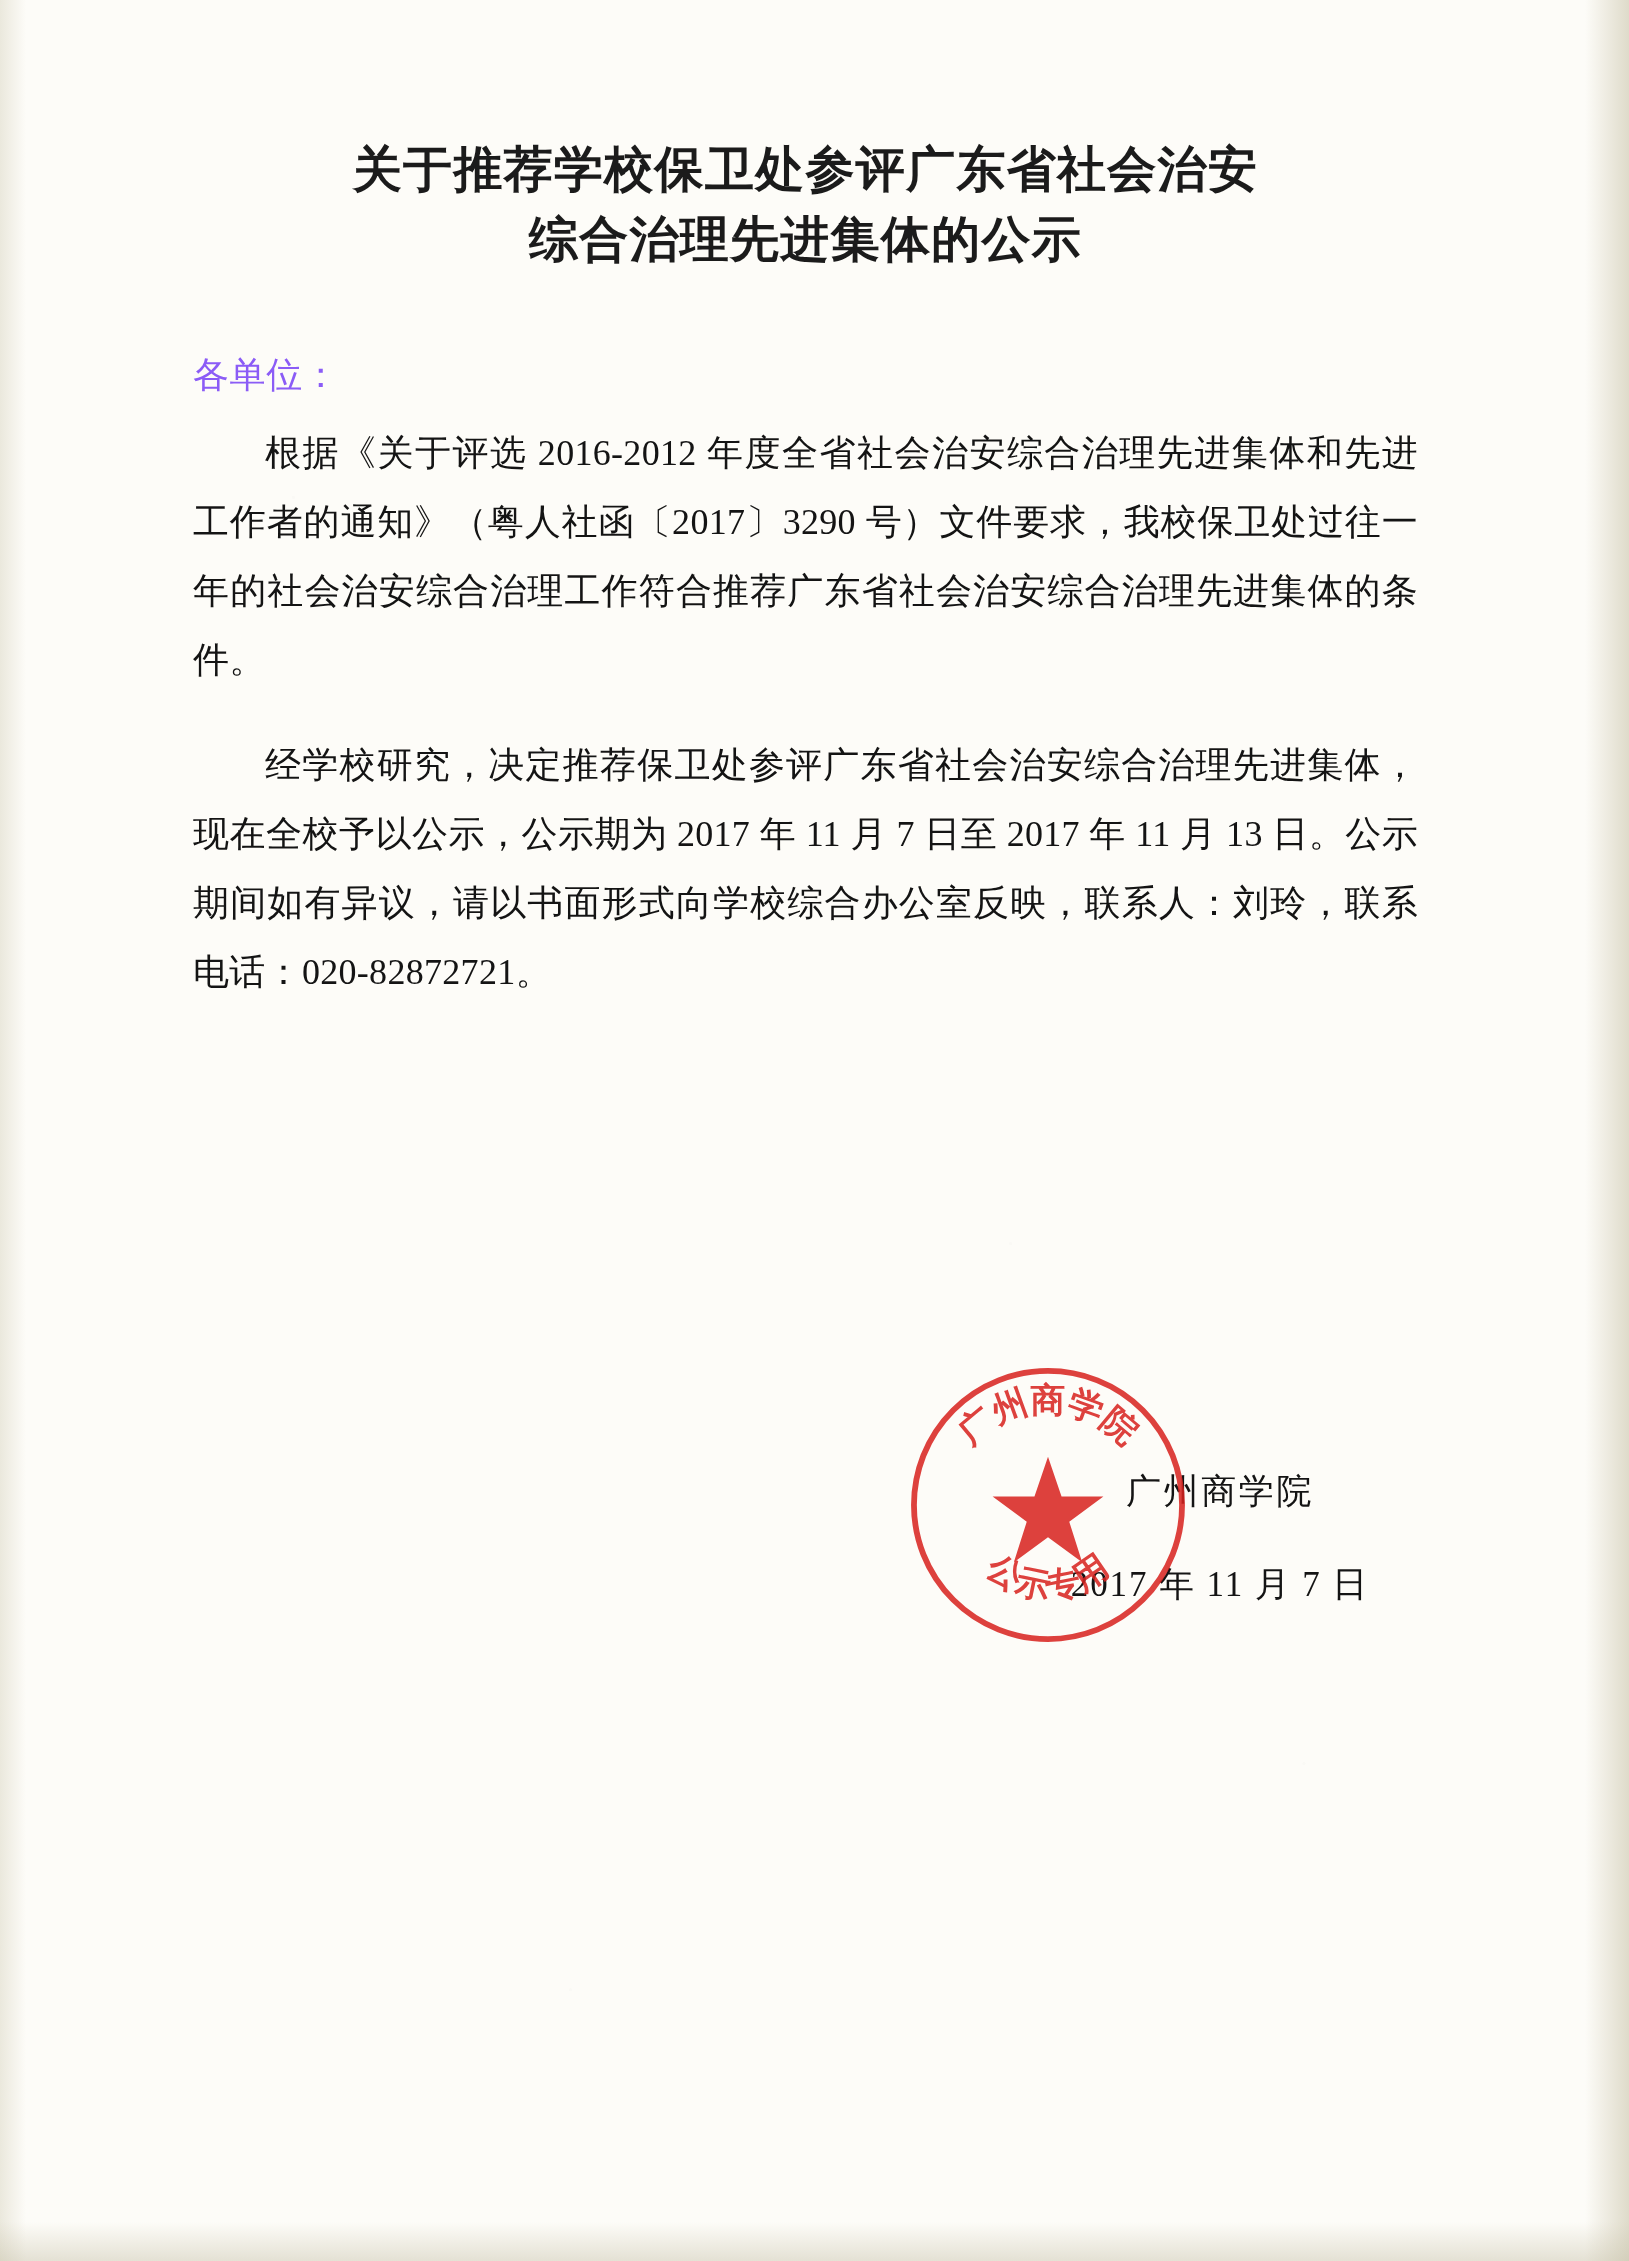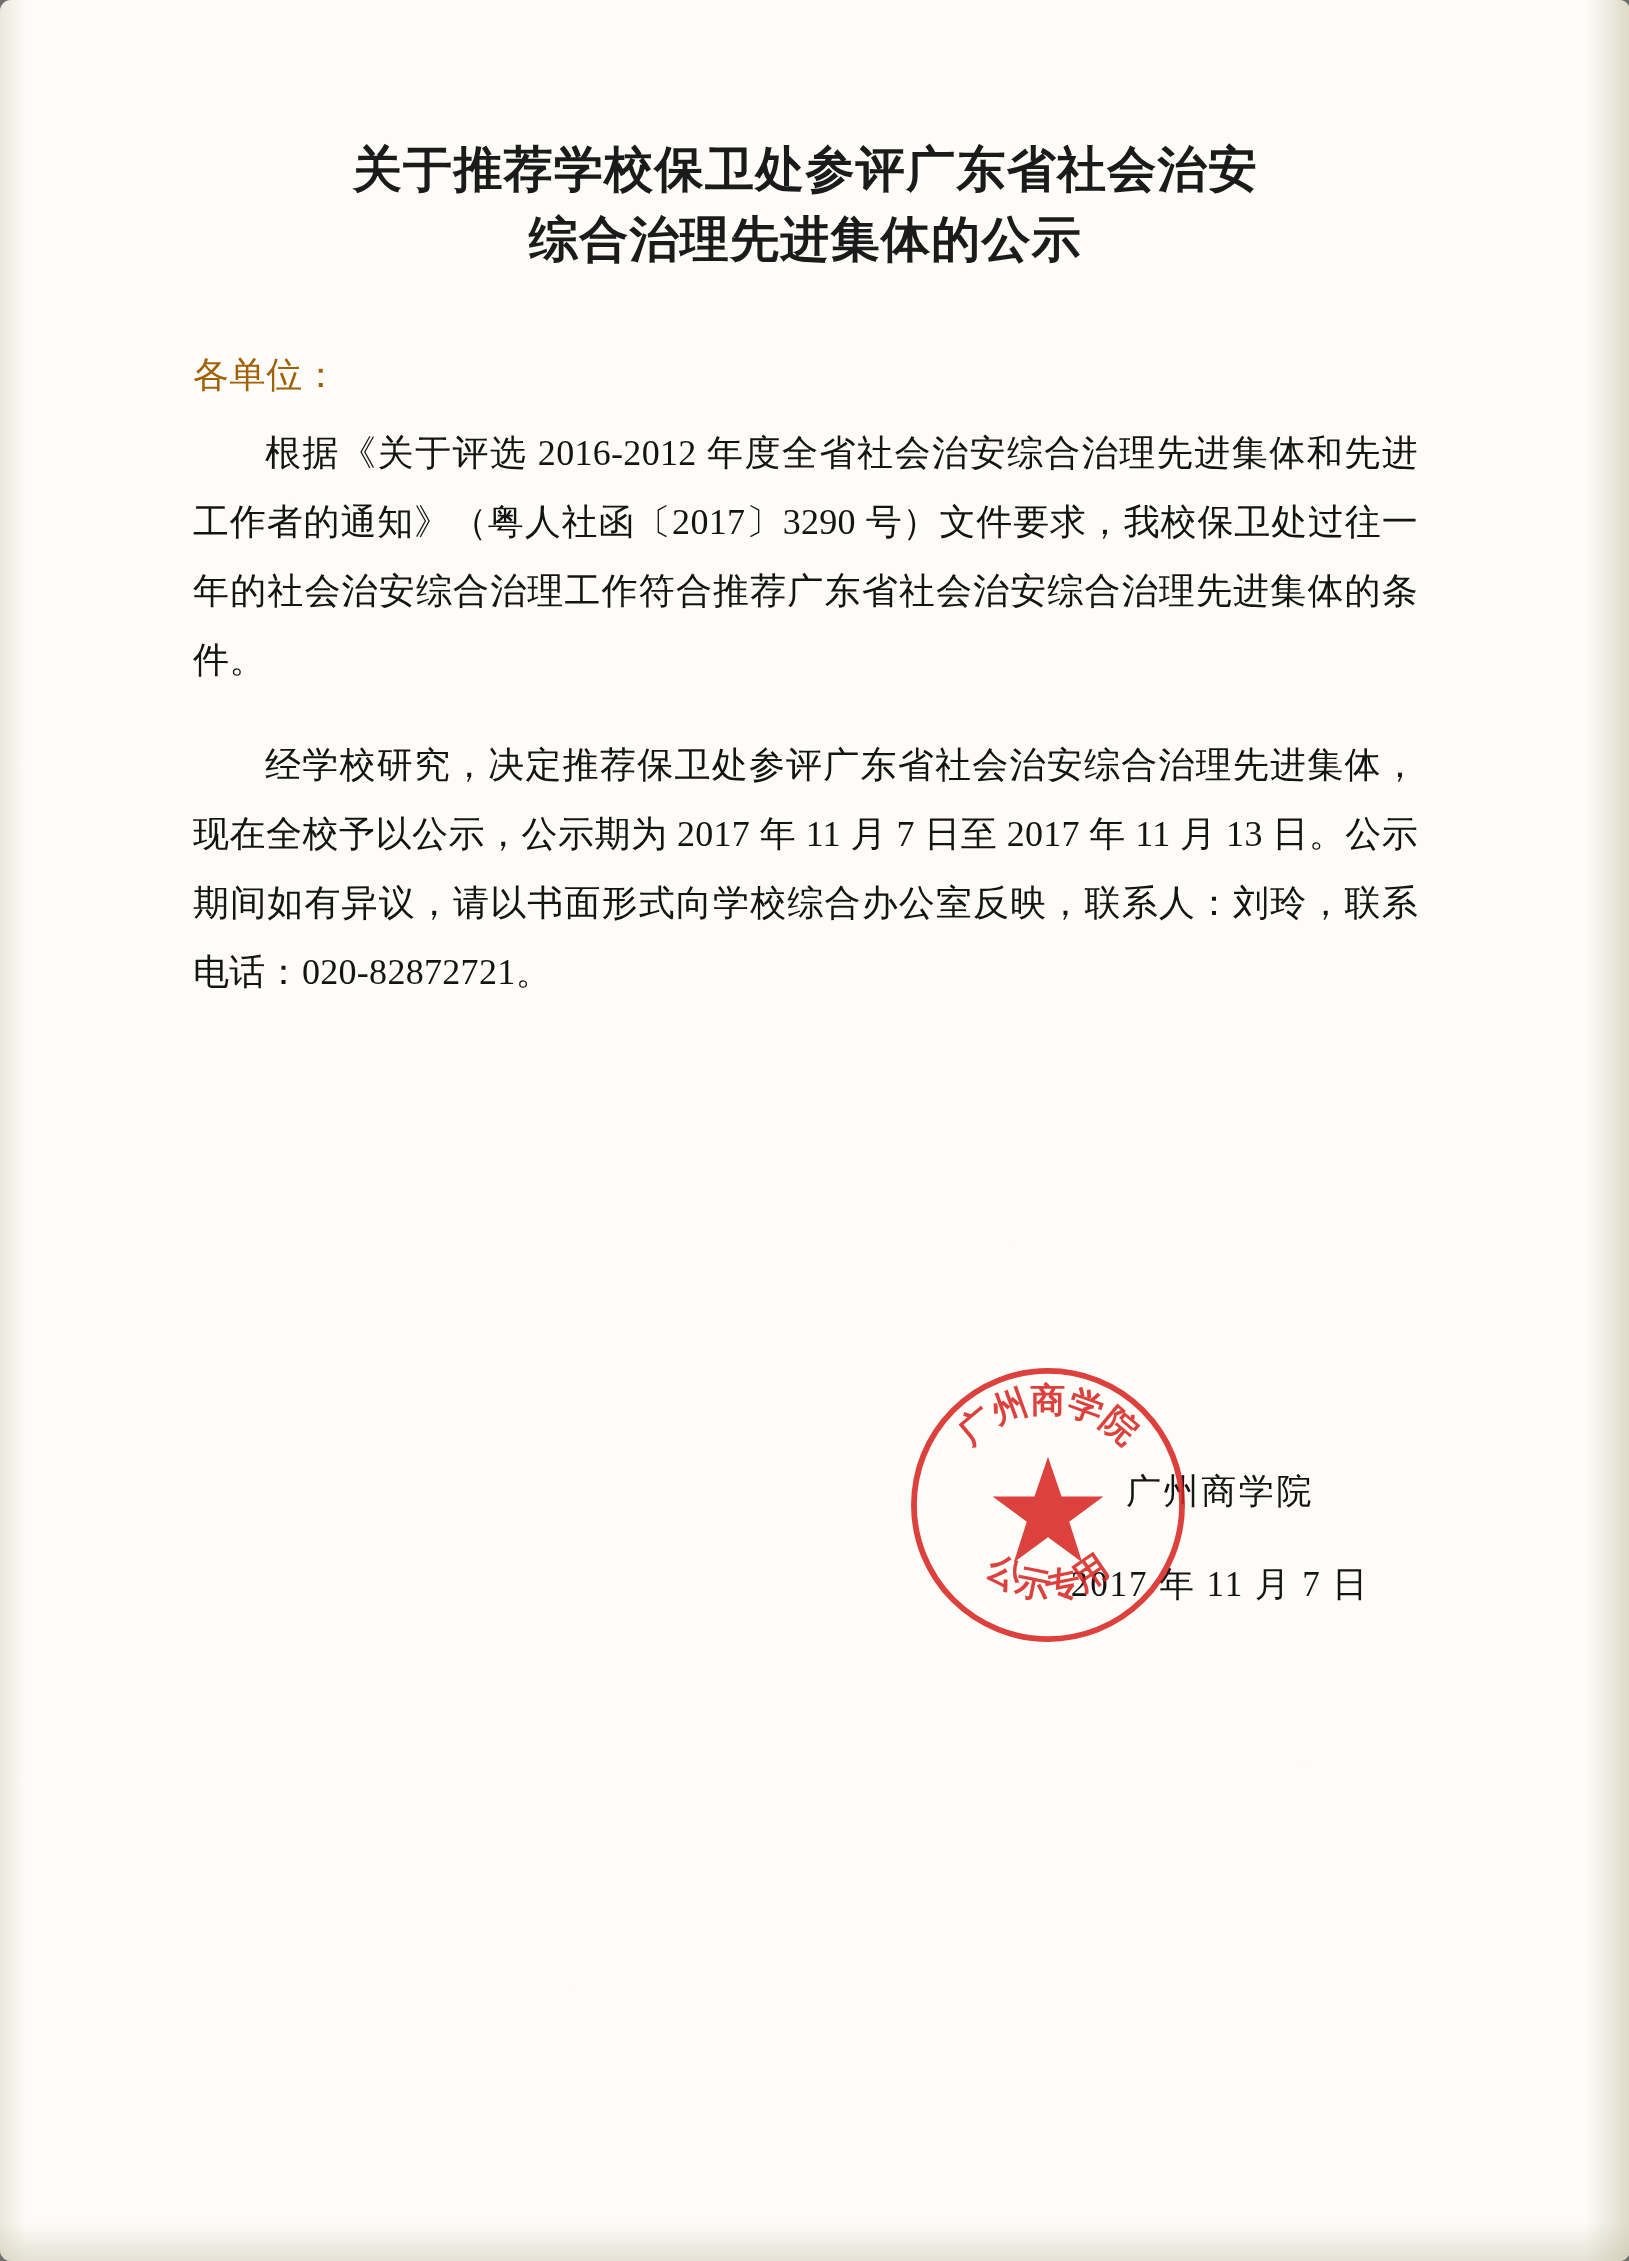--- a/index.html
+++ b/index.html
@@ -7,21 +7,20 @@
     padding: 0;
     background: #6e6e6e;
   }
   .page {
     position: relative;
     width: 1630px;
     height: 2261px;
     background: #fdfcf8;
     overflow: hidden;
     font-family: "Liberation Serif", "DejaVu Serif", serif;
-    border-radius: 11px;
   }
   
   .scan-edge-right {
     position: absolute;
     top: 0; right: 0;
     width: 45px; height: 100%;
     background: linear-gradient(to right, rgba(210,205,185,0.0), rgba(196,190,162,0.55));
     pointer-events: none;
   }
   .scan-edge-left {
@@ -65,21 +64,21 @@
     color: #1b1b1b;
     letter-spacing: 1.3px;
     margin: 0 0 0 0;
     padding: 0 45px;
   }
 
   .salutation {
     margin-top: 67px;
     font-size: 36px;
     line-height: 1.9;
-    color: #a16207;
+    color: #8b5cf6;
     letter-spacing: 0.6px;
   }
 
   .para {
     font-size: 36px;
     line-height: 1.92;
     color: #141414;
     text-align: justify;
     text-justify: inter-character;
     letter-spacing: 0.3px;

